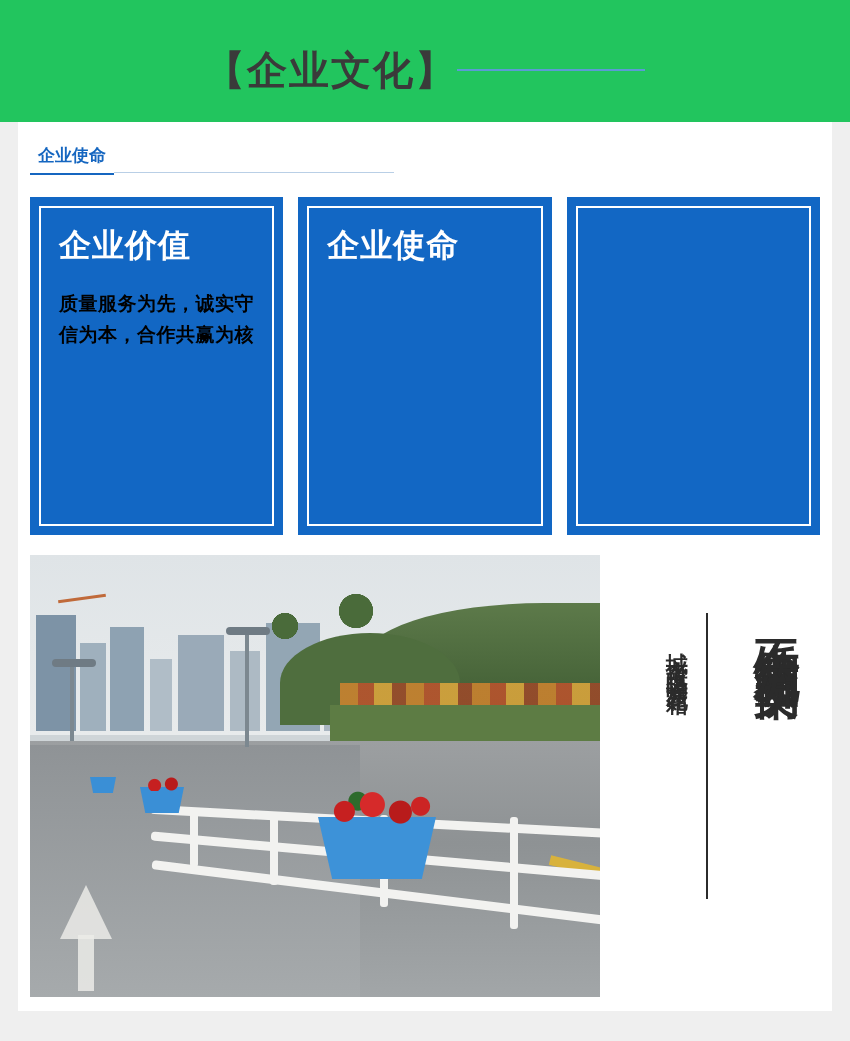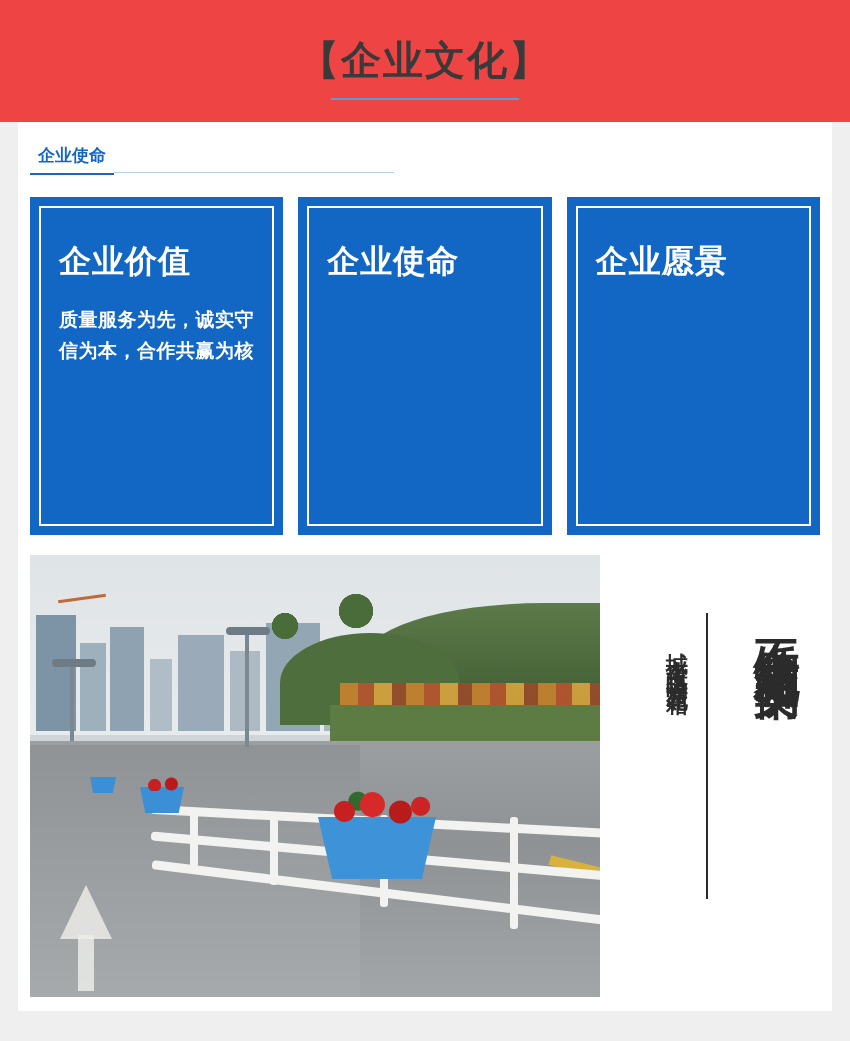--- a/index.html
+++ b/index.html
@@ -17,24 +17,24 @@
     position: relative;
     width: 850px;
     height: 1041px;
     background: #efefef;
   }
 
   
   .header {
     height: 122px;
     display: flex;
-    flex-direction: column;
+    flex-direction: row;
     align-items: center;
     justify-content: center;
-    background: #ef4444;
+    background: #22c55e;
   }
   .header-title {
     font-size: 40px;
     font-weight: bold;
     color: #3a3a3a;
     letter-spacing: 2px;
     line-height: 1;
     margin-top: 18px;
   }
   .header-underline {
@@ -87,32 +87,32 @@
     flex: 1 1 0;
     background: #1267c4;
     height: 338px;
     box-sizing: border-box;
     padding: 9px;
   }
   .box-inner {
     border: 2px solid #ffffff;
     height: 100%;
     box-sizing: border-box;
-    padding: 36px 18px 10px 18px;
+    padding: 20px 18px 10px 18px;
   }
   .box-title {
     color: #ffffff;
     font-size: 32px;
     font-weight: bold;
     letter-spacing: 1px;
     line-height: 1.1;
     margin-bottom: 26px;
   }
   .box-text {
-    color: #ffffff;
+    color: #000000;
     font-size: 19px;
     line-height: 1.62;
     letter-spacing: 0.5px;
     font-weight: bold;
   }
 
   
   .photo-wrap {
     padding: 0 12px 14px 12px;
   }
@@ -355,21 +355,20 @@
       </div>
 
       <div class="box">
         <div class="box-inner">
           <div class="box-title">企业使命</div>
         </div>
       </div>
 
       <div class="box">
         <div class="box-inner">
-          <div class="box-title">企业愿景</div>
         </div>
       </div>
 
     </div>
 
     <div class="photo-wrap">
       <div class="photo" aria-label="城市道路中央不锈钢花箱隔离护栏实景图">
 
         <div class="sky"></div>
 

